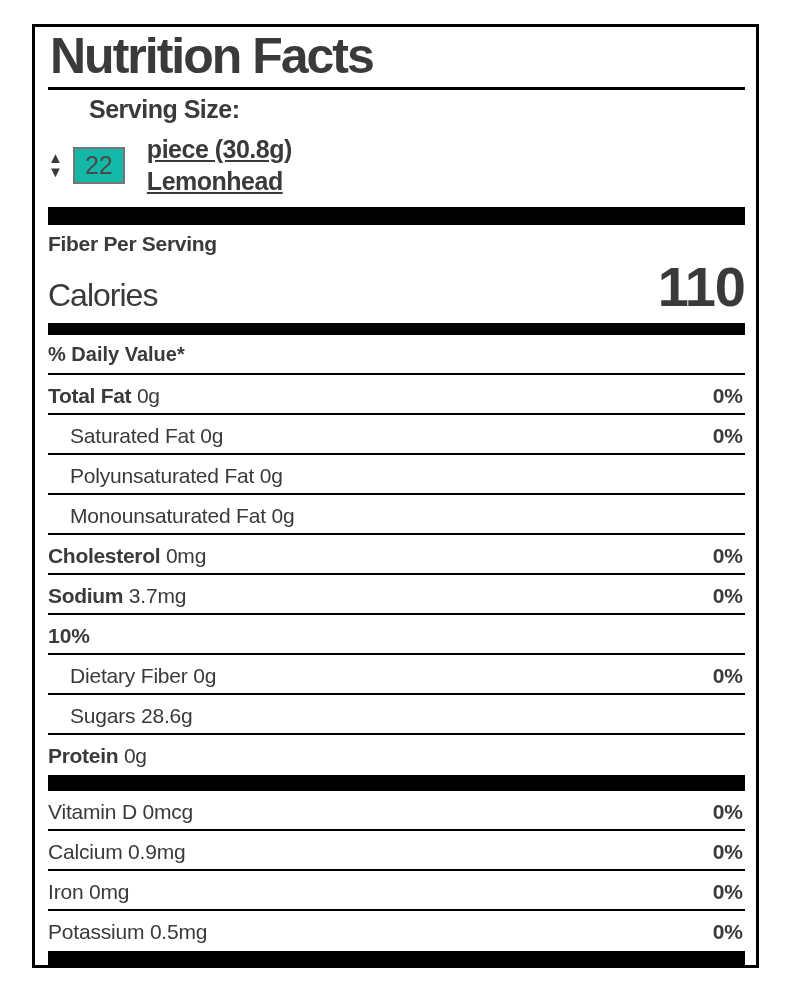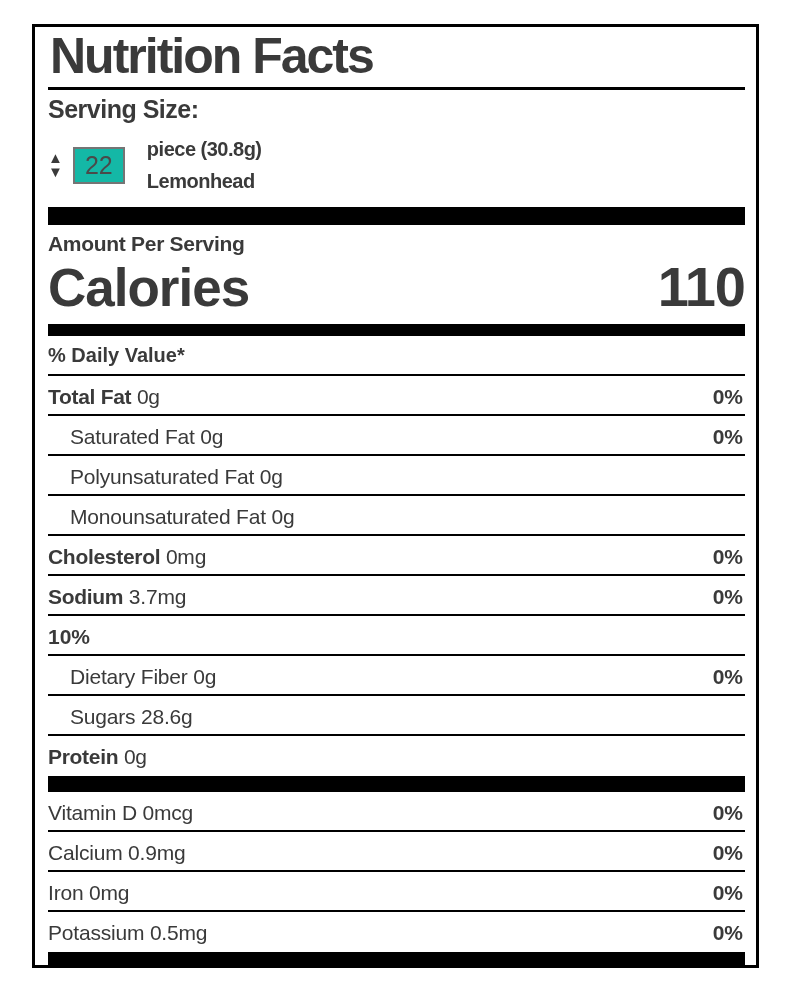--- a/index.html
+++ b/index.html
@@ -26,20 +26,21 @@
     line-height: 1.1;
     padding: 2px 0 3px 2px;
     border-bottom: 3px solid #000;
   }
   
   .serving-heading {
     font-size: 25px;
     font-weight: bold;
     letter-spacing: -0.5px;
     margin-top: 5px;
+    margin-left: 41px;
   }
   .serving-row {
     display: flex;
     align-items: center;
     margin-top: 9px;
   }
   .spinner {
     display: flex;
     flex-direction: column;
     align-items: center;
@@ -57,24 +58,25 @@
     border: 2px solid #757575;
     font-family: "Liberation Sans", sans-serif;
     font-size: 25px;
     color: #4a4a4a;
     text-align: center;
     margin-right: 22px;
     background: #14b8a6;
   }
   .serving-desc { display: flex; flex-direction: column; }
   .serving-unit, .serving-food {
-    font-size: 20px;
+    font-size: 25px;
     font-weight: bold;
     letter-spacing: -0.5px;
     line-height: 32px;
+    text-decoration: underline;
   }
   
   .bar { background: #000; width: 100%; }
   .bar-1 { height: 18px; margin-top: 10px; }
   .bar-2 { height: 12px; margin-top: 5px; }
   .bar-3 { height: 16px; margin-top: 2px; }
   .bar-4 { height: 18px; margin-top: 2px; }
   .bar-5 { height: 12px; }
   
   .aps {
@@ -83,22 +85,22 @@
     letter-spacing: -0.3px;
     margin-top: 7px;
   }
   .calories-row {
     display: flex;
     justify-content: space-between;
     align-items: baseline;
     margin-top: 0px;
   }
   .calories-word {
-    font-size: 53px;
-    font-weight: bold;
+    font-size: 32px;
+    font-weight: normal;
     letter-spacing: -1px;
     line-height: 1.15;
   }
   .calories-value {
     font-size: 56px;
     font-weight: bold;
     letter-spacing: -1px;
     line-height: 1.1;
   }
   
@@ -157,21 +159,21 @@
     </div>
     <input class="qty-input" value="22" style="">
     <div class="serving-desc">
       <span class="serving-unit">piece (30.8g)</span>
       <span class="serving-food">Lemonhead</span>
     </div>
   </div>
 
   <div class="bar bar-1"></div>
 
-  <div class="aps">Amount Per Serving</div>
+  <div class="aps">Fiber Per Serving</div>
 
   <div class="calories-row">
     <span class="calories-word">Calories</span>
     <span class="calories-value">110</span>
   </div>
 
   <div class="bar bar-2"></div>
 
   <div class="dv-header">% Daily Value*</div>
 

